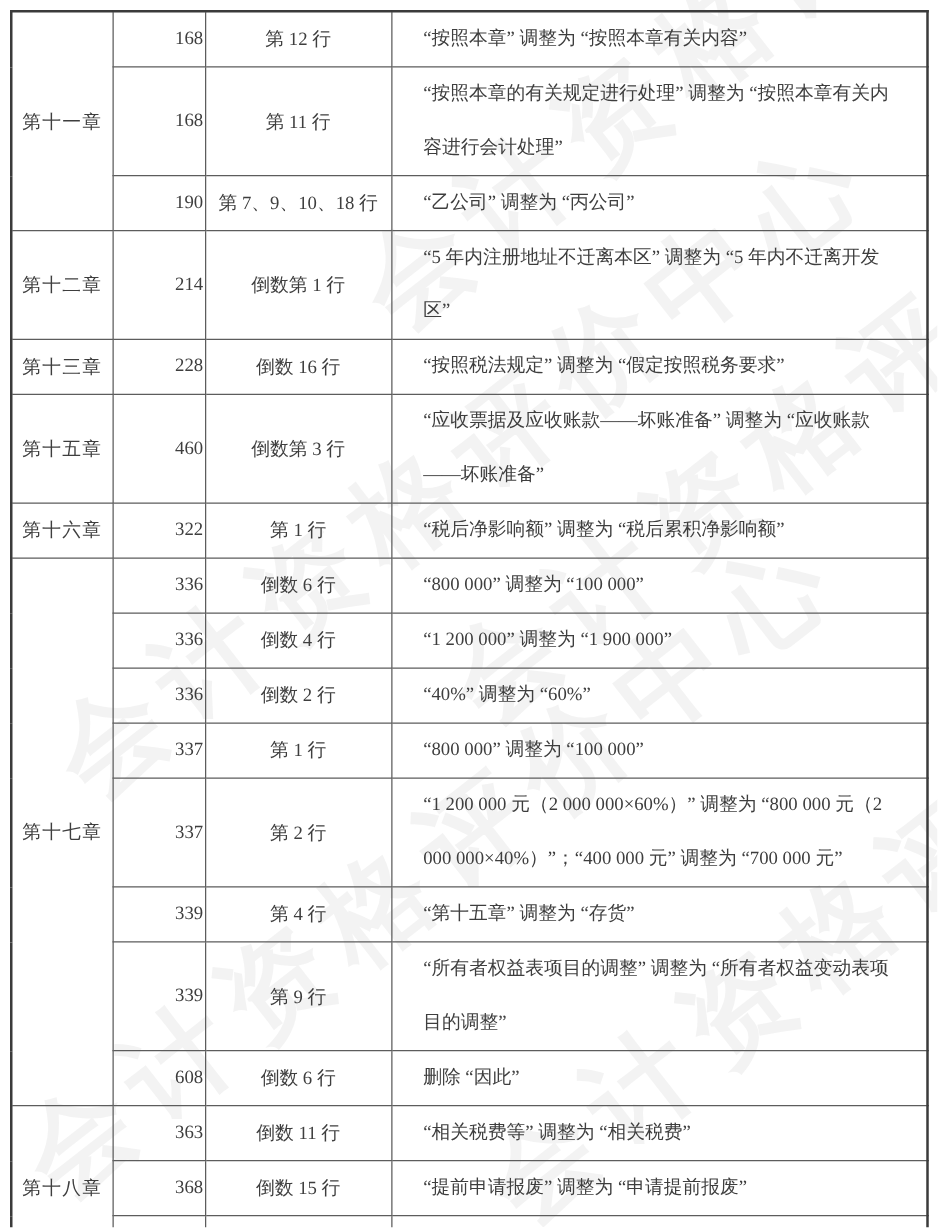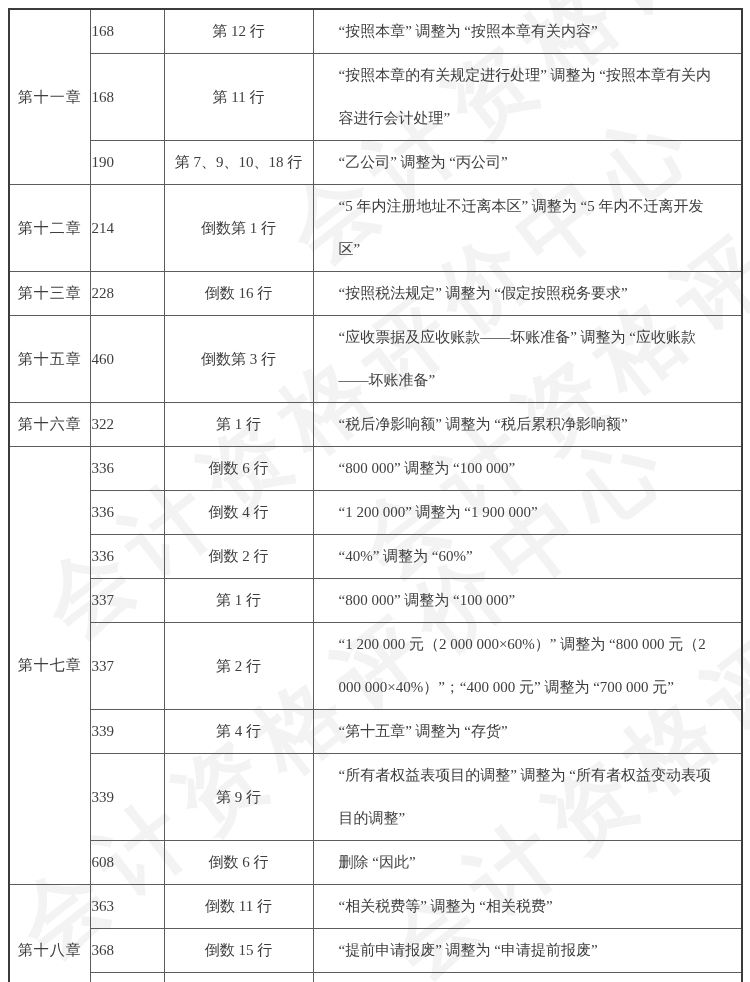--- a/index.html
+++ b/index.html
@@ -59,21 +59,21 @@
     font-size: 15px;
     vertical-align: middle;
     overflow: hidden;
   }
   tr.r-s { height: 42px; }
   tr.r-t { height: 85px; }
   td.c-chapter {
     text-align: center;
     letter-spacing: 1px;
   }
-  td.c-page { text-align: left; }
+  td.c-page { text-align: right; }
   td.c-line { text-align: center; }
   td.c-corr {
     text-align: left;
     padding: 0 25px;
     line-height: 43px;
   }
 </style>
 </head>
 <body>
 

